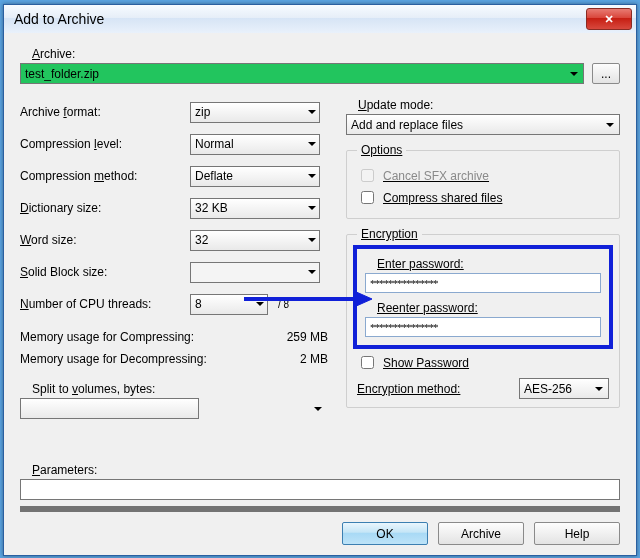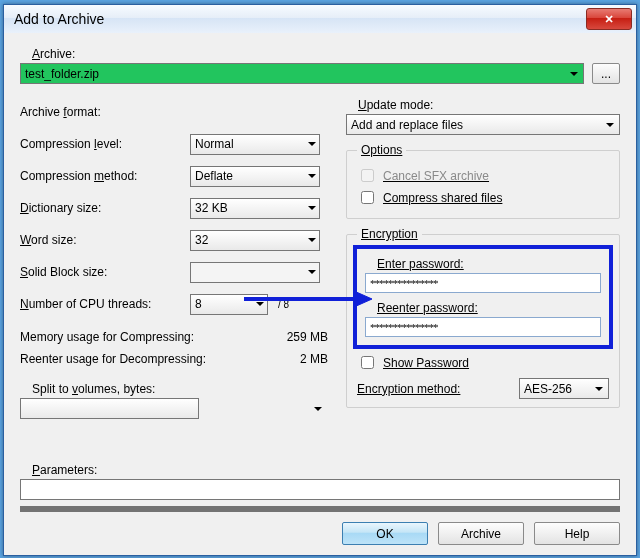--- a/index.html
+++ b/index.html
@@ -70,20 +70,21 @@
         <input class="combo" value="test_folder.zip" style="">
       </div>
       <button class="btn browse">...</button>
     </div>
 
     <div class="cols">
 
       <div class="left">
         <div class="row">
           <span class="rl">Archive <span class="und">f</span>ormat:</span>
+          <span class="rc combo-wrap"><input class="combo" value="zip" style=""></span>
         </div>
         <div class="row">
           <span class="rl">Compression <span class="und">l</span>evel:</span>
           <span class="rc combo-wrap"><input class="combo" value="Normal" style=""></span>
         </div>
         <div class="row">
           <span class="rl">Compression <span class="und">m</span>ethod:</span>
           <span class="rc combo-wrap"><input class="combo" value="Deflate" style=""></span>
         </div>
         <div class="row">
@@ -102,21 +103,21 @@
           <span class="rl"><span class="und">N</span>umber of CPU threads:</span>
           <span class="combo-wrap" style="flex:0 0 80px"><input class="combo" style="width: 78px;" value="8"></span>
           <small>/ 8</small>
         </div>
         <div style="height:6px"></div>
         <div class="memrow">
             <span class="ml">Memory usage for Compressing:</span>
             <span class="mv">259 MB</span>
           </div>
         <div class="memrow">
-            <span class="ml">Reenter usage for Decompressing:</span>
+            <span class="ml">Memory usage for Decompressing:</span>
             <span class="mv">2 MB</span>
           </div>
         <div style="height:10px"></div>
         <label class="lbl">Split to <span class="und">v</span>olumes, bytes:</label>
         <div class="split combo-wrap" style="display:block">
           <input class="combo" value="" style="">
         </div>
       </div>
 
       <div class="right">

